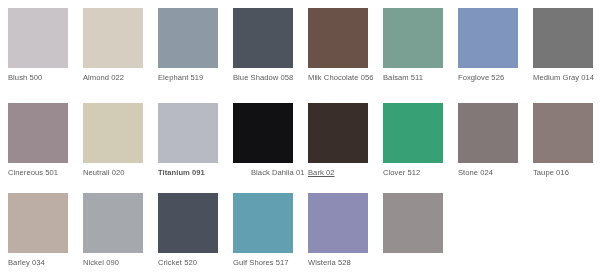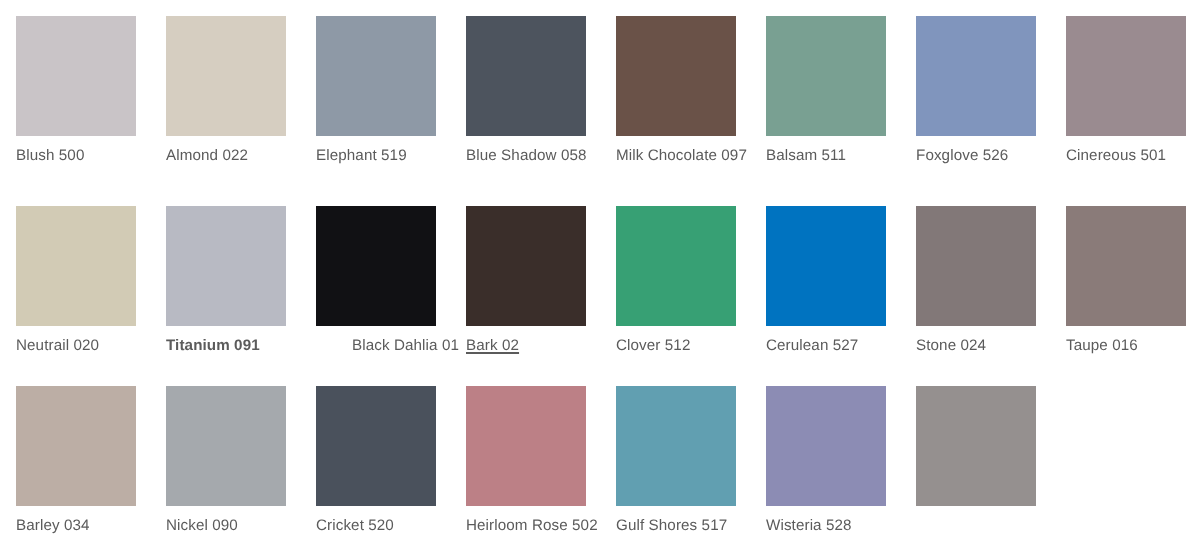--- a/index.html
+++ b/index.html
@@ -61,29 +61,33 @@
   <div class="swatch-cell">
     <span class="swatch-chip" style="background-color:#8e99a6;"></span>
     <span class="swatch-label" style="color: rgb(91, 91, 91);">Elephant 519</span>
   </div>
   <div class="swatch-cell">
     <span class="swatch-chip" style="background-color:#4d545e;"></span>
     <span class="swatch-label" style="color: rgb(91, 91, 91);">Blue Shadow 058</span>
   </div>
   <div class="swatch-cell">
     <span class="swatch-chip" style="background-color:#6a5248;"></span>
-    <span class="swatch-label" style="color: rgb(91, 91, 91);">Milk Chocolate 097</span>
+    <span class="swatch-label" style="color: rgb(91, 91, 91);">Milk Chocolate 056</span>
   </div>
   <div class="swatch-cell">
     <span class="swatch-chip" style="background-color:#79a092;"></span>
     <span class="swatch-label" style="color: rgb(91, 91, 91);">Balsam 511</span>
   </div>
   <div class="swatch-cell">
     <span class="swatch-chip" style="background-color:#8095bd;"></span>
     <span class="swatch-label" style="color: rgb(91, 91, 91);">Foxglove 526</span>
+  </div>
+  <div class="swatch-cell">
+    <span class="swatch-chip" style="background-color:#767676;"></span>
+    <span class="swatch-label" style="color: rgb(91, 91, 91);">Medium Gray 014</span>
   </div>
 
   <div class="swatch-cell">
     <span class="swatch-chip" style="background-color:#9a8b90;"></span>
     <span class="swatch-label" style="color: rgb(91, 91, 91);">Cinereous 501</span>
   </div>
   <div class="swatch-cell">
     <span class="swatch-chip" style="background-color:#d2cbb5;"></span>
     <span class="swatch-label" style="color: rgb(91, 91, 91);">Neutrail 020</span>
   </div>
@@ -97,24 +101,20 @@
   </div>
   <div class="swatch-cell">
     <span class="swatch-chip" style="background-color:#3a2e2a;"></span>
     <span class="swatch-label" style="color: rgb(91, 91, 91); text-decoration: underline;">Bark 02</span>
   </div>
   <div class="swatch-cell">
     <span class="swatch-chip" style="background-color:#37a074;"></span>
     <span class="swatch-label" style="color: rgb(91, 91, 91);">Clover 512</span>
   </div>
   <div class="swatch-cell">
-    <span class="swatch-chip" style="background-color:#0073c0;"></span>
-    <span class="swatch-label" style="color: rgb(91, 91, 91);">Cerulean 527</span>
-  </div>
-  <div class="swatch-cell">
     <span class="swatch-chip" style="background-color:#827878;"></span>
     <span class="swatch-label" style="color: rgb(91, 91, 91);">Stone 024</span>
   </div>
 
   <div class="swatch-cell">
     <span class="swatch-chip" style="background-color:#8a7b79;"></span>
     <span class="swatch-label" style="color: rgb(91, 91, 91);">Taupe 016</span>
   </div>
   <div class="swatch-cell">
     <span class="swatch-chip" style="background-color:#bcaea5;"></span>
@@ -122,24 +122,20 @@
   </div>
   <div class="swatch-cell">
     <span class="swatch-chip" style="background-color:#a5a9ad;"></span>
     <span class="swatch-label" style="color: rgb(91, 91, 91);">Nickel 090</span>
   </div>
   <div class="swatch-cell">
     <span class="swatch-chip" style="background-color:#4a515c;"></span>
     <span class="swatch-label" style="color: rgb(91, 91, 91);">Cricket 520</span>
   </div>
   <div class="swatch-cell">
-    <span class="swatch-chip" style="background-color:#bc8086;"></span>
-    <span class="swatch-label" style="color: rgb(91, 91, 91);">Heirloom Rose 502</span>
-  </div>
-  <div class="swatch-cell">
     <span class="swatch-chip" style="background-color:#619fb1;"></span>
     <span class="swatch-label" style="color: rgb(91, 91, 91);">Gulf Shores 517</span>
   </div>
   <div class="swatch-cell">
     <span class="swatch-chip" style="background-color:#8c8cb4;"></span>
     <span class="swatch-label" style="color: rgb(91, 91, 91);">Wisteria 528</span>
   </div>
   <div class="swatch-cell">
     <span class="swatch-chip" style="background-color:#95908f;"></span>
     <span class="swatch-label" style="color: rgb(91, 91, 91); margin-top: 23px;">Gray 036</span>

